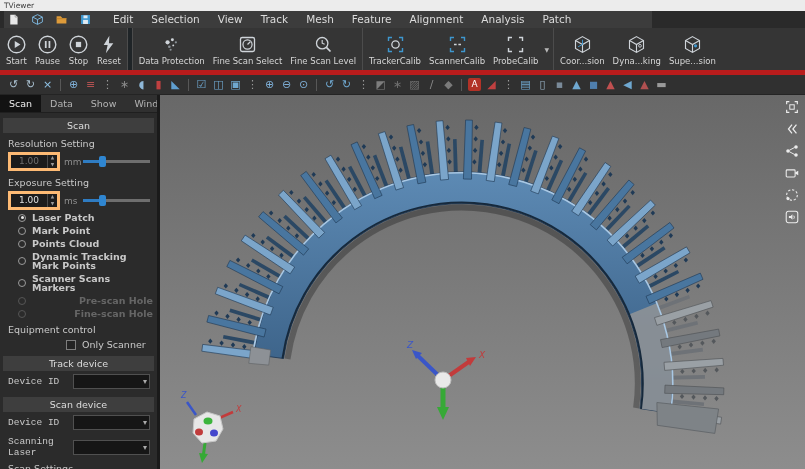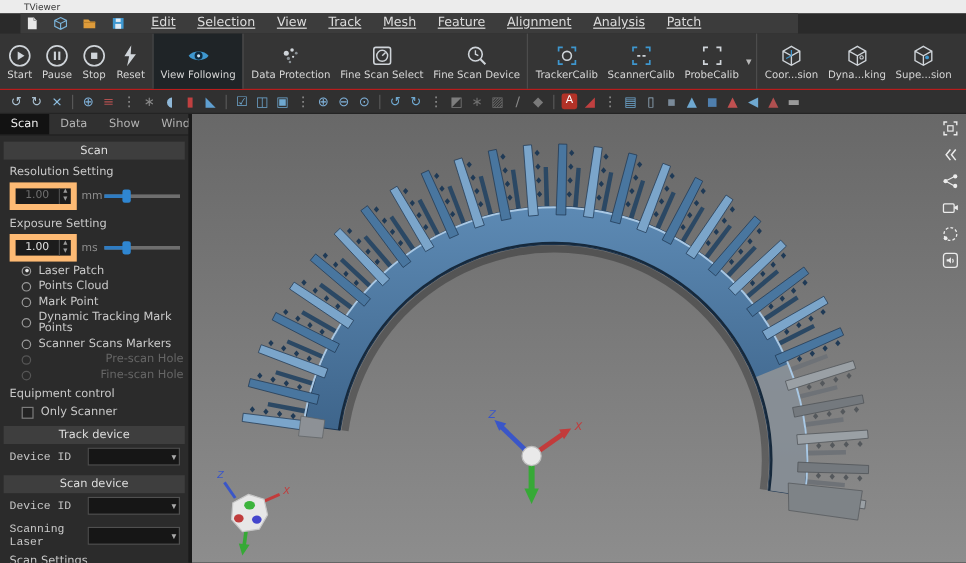--- a/index.html
+++ b/index.html
@@ -1,29 +1,29 @@
 <!DOCTYPE html>
 <html><head>
 <meta charset="utf-8">
 <style>
   html,body{margin:0;padding:0;width:805px;height:469px;overflow:hidden;}
   body{position:relative;background:#2a2a2a;font-family:"DejaVu Sans","Liberation Sans",sans-serif;
        -webkit-font-smoothing:antialiased;user-select:none;}
   
   .titlebar{position:absolute;left:0;top:0;width:805px;height:11px;background:#ececec;color:#3a3a3a;
-            font-size:7.5px;line-height:11px;padding-left:20px;box-sizing:border-box;}
+            font-size:7.5px;line-height:11px;padding-left:4px;box-sizing:border-box;}
   
-  .menubar{position:absolute;left:17px;top:11px;width:648px;height:17px;background:#3c3c3c;
-           display:flex;align-items:center;color:#dcdcdc;font-size:10.5px;text-decoration:underline;}
+  .menubar{position:absolute;left:4px;top:11px;width:648px;height:17px;background:#3c3c3c;
+           display:flex;align-items:center;color:#dcdcdc;font-size:10.5px;}
   .ficons{display:flex;align-items:center;gap:11px;padding:0 12px 0 3px;}
   .ficons svg{width:13px;height:13px;display:block;}
   .menu-item{padding:0 9px;line-height:17px;cursor:default;white-space:nowrap;}
   
   .maintoolbar{position:absolute;left:0;top:28px;width:805px;height:47px;background:#353535;
-               display:flex;align-items:stretch;border-bottom:1px solid #b91c1c;box-sizing:border-box;}
+               display:flex;align-items:stretch;border-bottom:5px solid #b91c1c;box-sizing:border-box;}
   .tb-group{display:flex;align-items:stretch;padding:0 2px;}
   .tb-group + .tb-group{border-left:1px solid #4c4c4c;}
   .tb-group.active{background:#1f2427;}
   .tb-btn{display:flex;flex-direction:column;align-items:center;justify-content:center;
           padding:2px 4px 1px 4px;gap:1px;}
   .tb-btn svg{width:21px;height:21px;display:block;}
   .tb-label{font-size:8.5px;color:#d6d6d6;white-space:nowrap;}
   .tb-dd{align-self:center;font-size:6px;color:#b8b8b8;padding:0 2px;}
   
   .quickbar{position:absolute;left:0;top:75px;width:805px;height:20px;background:#303030;
@@ -36,38 +36,38 @@
   
   .leftpanel{position:absolute;left:0;top:95px;width:157px;height:374px;background:#2b2b2b;
              color:#c9c9c9;font-size:9.5px;box-sizing:border-box;}
   .tabbar{display:flex;height:17px;background:#303030;border-bottom:1px solid #1f1f1f;}
   .tab{padding:0 9px;line-height:17px;color:#b3b3b3;font-size:9.5px;}
   .tab.active{background:#121212;color:#ededed;}
   .sect-header{background:#3e3e3e;color:#dddddd;text-align:center;height:15px;line-height:15px;
                margin:5px 3px 0 3px;font-size:9.5px;}
   .plabel{padding:5px 6px 2px 8px;}
   .ctrl-row{display:flex;align-items:center;gap:4px;padding:1px 7px 1px 8px;}
-  .spin{display:flex;width:46px;height:13px;background:#1c1c1c;border:5px solid #fdba74;flex:none;}
+  .spin{display:flex;width:46px;height:13px;background:#1c1c1c;border:3px solid #fdba74;flex:none;}
   .spin .val{flex:1;text-align:center;font-size:9px;line-height:13px;color:#e0e0e0;}
   .spin.disabled .val{color:#6f6f6f;}
   .spin .arrows{width:9px;display:flex;flex-direction:column;border-left:1px solid #4a4a4a;}
   .spin .arrows span{flex:1;font-size:4.5px;line-height:6.5px;text-align:center;color:#9a9a9a;}
   .unit{color:#8e8e8e;font-size:9px;width:15px;flex:none;}
   .slider{position:relative;flex:1;height:13px;}
   .slider .track{position:absolute;left:0;right:0;top:5px;height:3px;background:#6e6e6e;}
   .slider .fill{position:absolute;left:0;top:5px;height:3px;background:#2f7cc2;}
   .slider .knob{position:absolute;top:1px;width:7px;height:11px;background:#2f86d1;border-radius:2px;}
-  .radio-row{display:flex;align-items:center;gap:6px;padding:2px 4px 2px 18px;line-height:9px;}
+  .radio-row{display:flex;align-items:center;gap:6px;padding:2px 4px 2px 18px;line-height:9px;font-weight:bold;}
   .radio{width:8px;height:8px;border-radius:50%;border:1px solid #9a9a9a;background:#2b2b2b;
          position:relative;flex:none;box-sizing:border-box;}
   .radio.sel::after{content:"";position:absolute;left:1.5px;top:1.5px;right:1.5px;bottom:1.5px;
                     border-radius:50%;background:#e8e8e8;}
   .radio-row.disabled{color:#666666;justify-content:space-between;}
   .radio-row.disabled .radio{border-color:#565656;}
-  .chk-row{display:flex;align-items:flex-end;gap:6px;padding:2px 4px 1px 18px;}
+  .chk-row{display:flex;align-items:flex-end;gap:6px;padding:2px 4px 1px 18px;margin-left:48px;}
   .chk{width:8px;height:8px;border:1px solid #7d7d7d;background:#232323;flex:none;}
   .combo-row{display:flex;align-items:center;gap:5px;padding:3px 7px 3px 8px;}
   .combo-label{width:60px;flex:none;font-family:Liberation Mono, monospace;}
   .combo{flex:1;height:13px;background:#161616;border:1px solid #505050;position:relative;}
   .combo::after{content:"▾";position:absolute;right:2px;top:0;font-size:8px;line-height:13px;color:#aaaaaa;}
   .panel-divider{position:absolute;left:157px;top:95px;width:3px;height:374px;background:#1a1a1a;}
   
   .viewport{position:absolute;left:160px;top:95px;width:645px;height:374px;
             background:linear-gradient(#686868,#8d8d8d);}
   .viewport svg.scene{position:absolute;left:0;top:0;pointer-events:none;}
@@ -156,30 +156,20 @@
       <div class="tb-btn">
         <span>
           <svg viewBox="0 0 24 24">
             <path d="M13 2 L6.5 12.5 H11 L9 22 L17.5 10.5 H12.5 Z" fill="#cfd4d9"></path>
           </svg>
         </span>
         <span class="tb-label">Reset</span>
       </div>
     </div>
     <div class="tb-group active">
-      <div class="tb-btn">
-        <span>
-          <svg viewBox="0 0 24 24">
-            <path d="M2.5 12 C6 6.5 18 6.5 21.5 12 C18 17.5 6 17.5 2.5 12 Z" fill="#3e97cf"></path>
-            <circle cx="12" cy="12" r="3.8" fill="#0e2a3f"></circle>
-            <circle cx="12" cy="12" r="1.5" fill="#cfe3f2"></circle>
-          </svg>
-        </span>
-        <span class="tb-label">View Following</span>
-      </div>
     </div>
     <div class="tb-group">
       <div class="tb-btn">
         <span>
           <svg viewBox="0 0 24 24">
             <circle cx="7.5" cy="9.5" r="2.4" fill="#cfd4d9"></circle>
             <circle cx="13" cy="6.5" r="1.7" fill="#cfd4d9"></circle>
             <circle cx="17" cy="9.5" r="1.3" fill="#8a9196"></circle>
             <circle cx="9.5" cy="14.5" r="1.5" fill="#8a9196"></circle>
             <circle cx="14" cy="13" r="1.1" fill="#cfd4d9"></circle>
@@ -199,21 +189,21 @@
         <span class="tb-label">Fine Scan Select</span>
       </div>
       <div class="tb-btn">
         <span>
           <svg viewBox="0 0 24 24">
             <circle cx="10.5" cy="10.5" r="6.5" fill="none" stroke="#cfd4d9" stroke-width="1.5"></circle>
             <path d="M15.3 15.3 L20 20" stroke="#cfd4d9" stroke-width="2"></path>
             <path d="M10.5 6.8 V10.5 L13.3 11.8" fill="none" stroke="#cfd4d9" stroke-width="1.3"></path>
           </svg>
         </span>
-        <span class="tb-label">Fine Scan Device</span>
+        <span class="tb-label">Fine Scan Level</span>
       </div>
     </div>
     <div class="tb-group">
       <div class="tb-btn">
         <span>
           <svg viewBox="0 0 24 24">
             <path d="M4 8V4h4 M16 4h4v4 M20 16v4h-4 M8 20H4v-4" fill="none" stroke="#3e97cf" stroke-width="1.6"></path>
             <circle cx="12" cy="12" r="4.2" fill="none" stroke="#cfd4d9" stroke-width="1.5"></circle>
           </svg>
         </span>
@@ -356,25 +346,25 @@
     </div>
   </div>
 
   <div id="scan-control-options">
       <div class="radio-row">
         <span class="radio sel"></span>
         <span>Laser Patch</span>
       </div>
       <div class="radio-row">
         <span class="radio"></span>
-        <span>Points Cloud</span>
+        <span>Mark Point</span>
       </div>
       <div class="radio-row">
         <span class="radio"></span>
-        <span>Mark Point</span>
+        <span>Points Cloud</span>
       </div>
       <div class="radio-row">
         <span class="radio"></span>
         <span>Dynamic Tracking Mark Points</span>
       </div>
       <div class="radio-row">
         <span class="radio"></span>
         <span>Scanner Scans Markers</span>
       </div>
       <div class="radio-row disabled">

